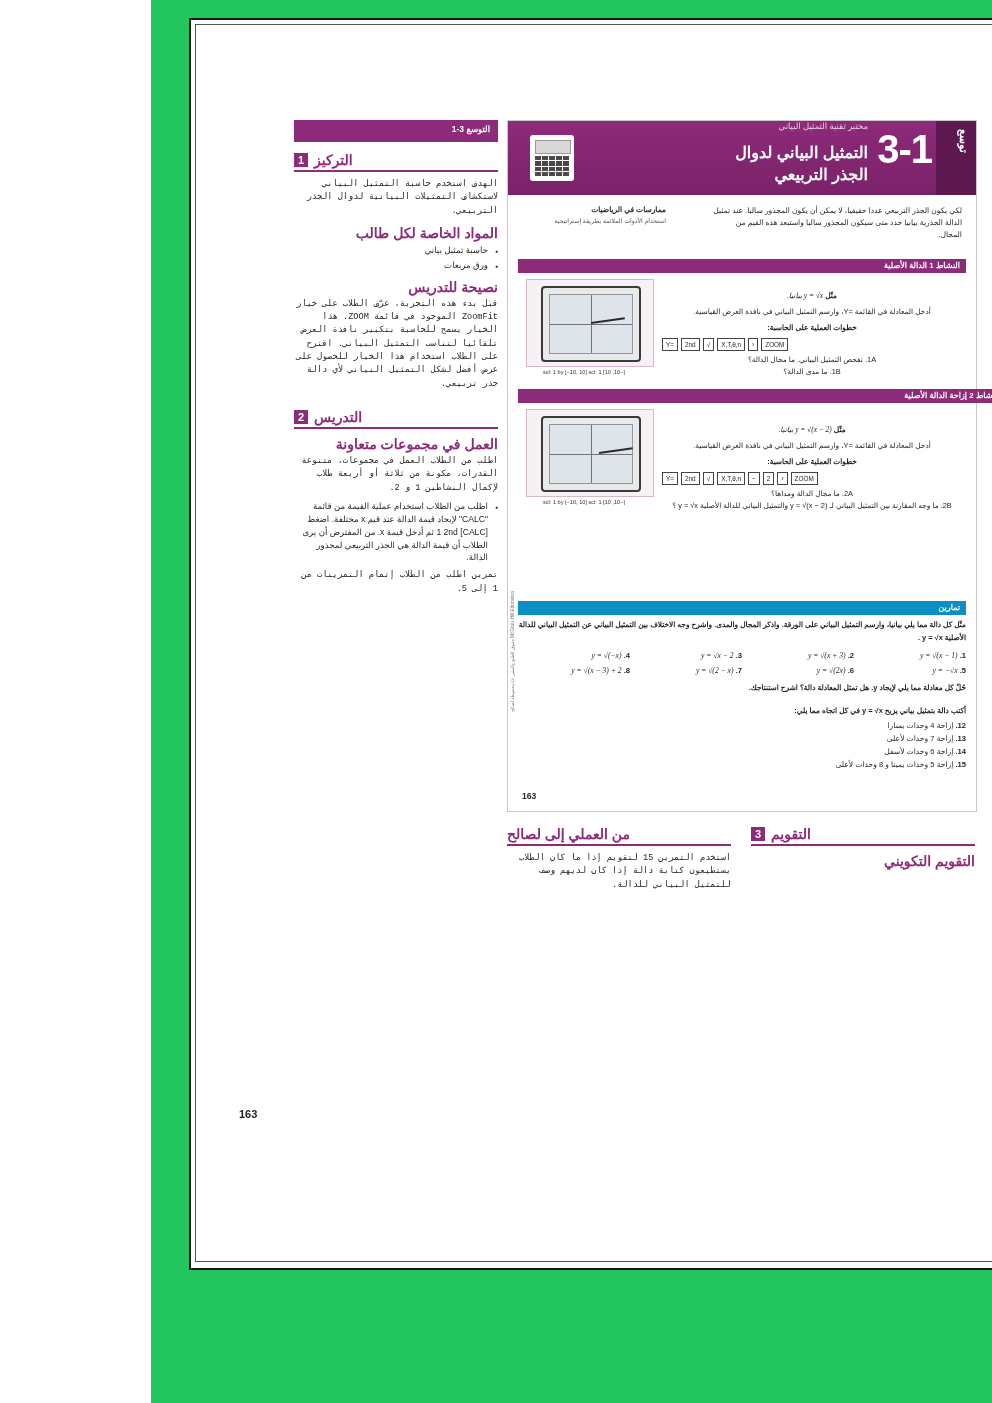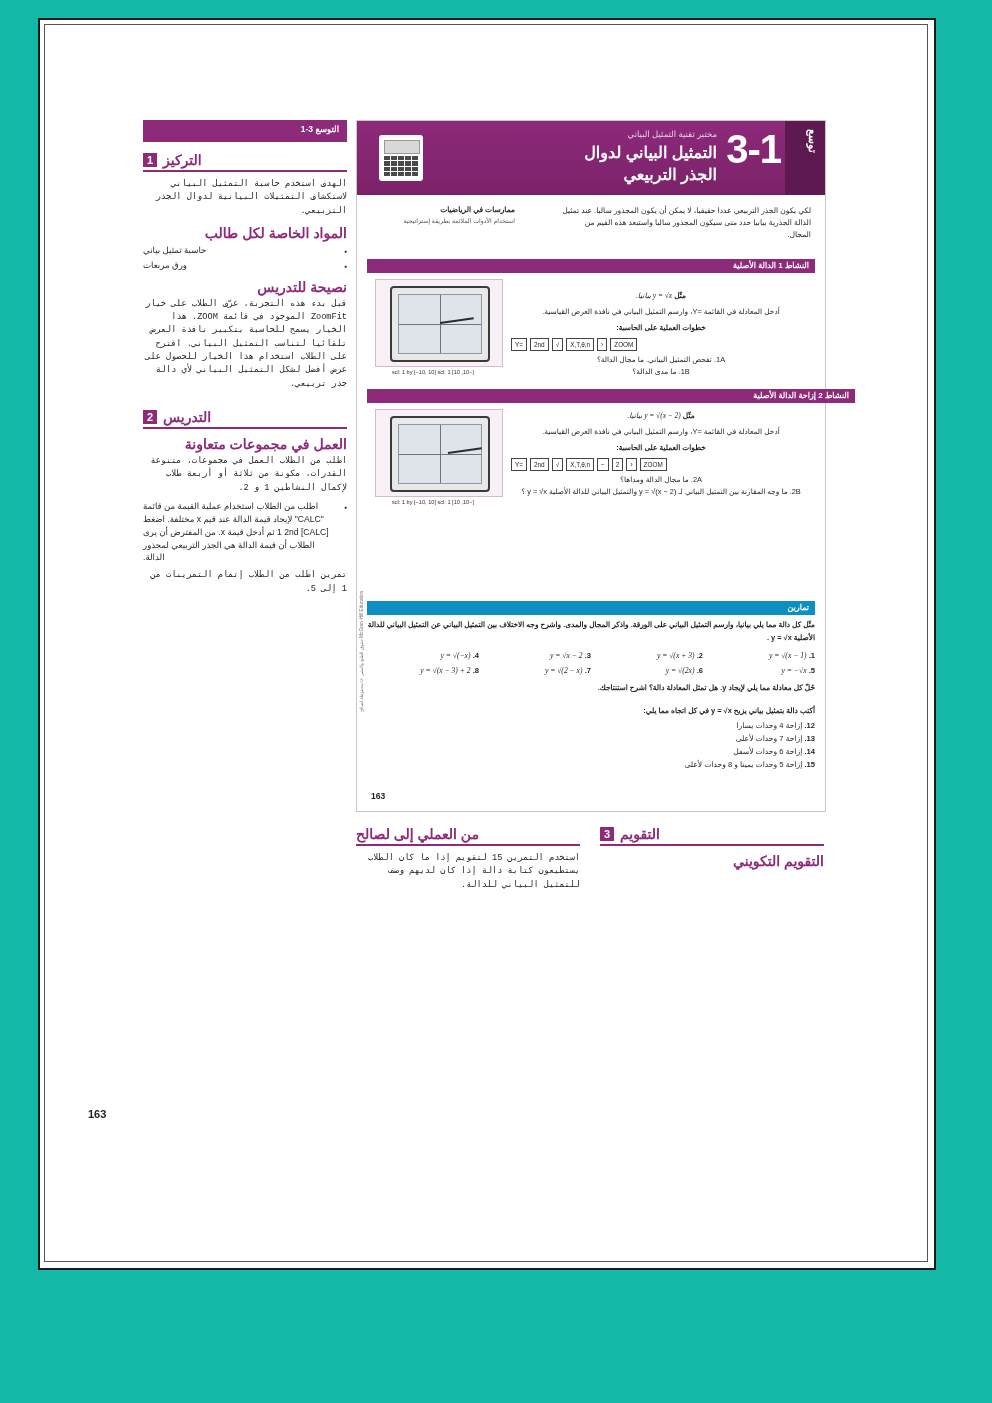--- a/index.html
+++ b/index.html
@@ -1,43 +1,43 @@
 <!DOCTYPE html>
 <html lang="ar" dir="rtl"><head>
 <meta charset="utf-8">
 <style>
   html,body{margin:0;padding:0;background:#ffffff;}
   body{width:992px;height:1403px;font-family:"Liberation Sans", sans-serif;color:#231f20;}
-  .page{position:relative;width:992px;height:1403px;overflow:hidden;background:#14b8a6;}
+  .page{position:relative;width:841px;height:1403px;overflow:hidden;background:#22c55e;}
   
   .scan-frame{position:absolute;left:38px;top:18px;width:894px;height:1248px;border:2px solid #1a1a1a;background:#fff;}
   .scan-frame-inner{position:absolute;left:44px;top:24px;width:882px;height:1236px;border:1px solid #555;}
 
   
   .teacher-col{position:absolute;left:143px;top:120px;width:204px;height:690px;background:#ffffff;}
   .teacher-head{position:absolute;left:143px;top:120px;width:204px;height:22px;background:#8e2a7a;}
   .teacher-head .lbl{position:absolute;right:8px;top:4px;font-size:8.5px;color:#fff;font-weight:bold;}
 
   .tsec{position:relative;margin:0 0 4px 0;}
   .tsec-title{display:flex;flex-direction:row-reverse;align-items:center;gap:6px;border-bottom:2px solid #8e2a7a;padding-bottom:2px;margin-bottom:6px;}
   .tsec-num{background:#8e2a7a;color:#fff;font-size:11px;font-weight:bold;width:14px;height:14px;line-height:14px;text-align:center;}
   .tsec-name{font-size:14px;font-weight:bold;color:#8e2a7a;}
   .t-sub{font-size:14px;font-weight:bold;color:#8e2a7a;margin:7px 0 3px;text-align:right;}
   .t-p{font-size:8.6px;line-height:1.55;text-align:right;color:#231f20;margin:0 0 5px;font-family:Liberation Mono, monospace;}
   .t-ul{list-style:none;margin:0 0 5px;padding:0;}
-  .t-ul li{font-size:8.6px;line-height:1.5;text-align:left;margin:0 0 2px;padding-right:10px;position:relative;}
+  .t-ul li{font-size:8.6px;line-height:1.5;text-align:right;margin:0 0 2px;padding-right:10px;position:relative;}
   .t-ul li:before{content:"\25CF";position:absolute;right:0;top:0;font-size:5px;line-height:14px;}
 
   
   .spage{position:absolute;left:356px;top:120px;width:468px;height:690px;background:#ffffff;border:1px solid #c9c9c9;}
   .sbanner{position:absolute;left:0;top:0;width:468px;height:74px;background:linear-gradient(180deg,#8e2a7a 0%,#7a2269 100%);}
   .sbanner .sidebar-tab{position:absolute;right:0;top:0;width:40px;height:74px;background:#5d1950;}
   .sidebar-tab .vlabel{position:absolute;right:5px;top:8px;font-size:11px;color:#fff;font-weight:bold;writing-mode:vertical-rl;}
   .big-num{position:absolute;right:44px;top:6px;font-size:40px;font-weight:bold;color:#ffffff;letter-spacing:-1px;}
-  .banner-sub{position:absolute;right:108px;top:8px;font-size:8.5px;color:#e8cfe3;text-align:right;}
+  .banner-sub{position:absolute;right:108px;top:0;font-size:8.5px;color:#e8cfe3;text-align:right;}
   .banner-t1{position:absolute;right:108px;top:22px;font-size:16px;font-weight:bold;color:#fff;text-align:right;}
   .banner-t2{position:absolute;right:108px;top:44px;font-size:16px;font-weight:bold;color:#fff;text-align:right;}
   .calc-icon{position:absolute;left:22px;top:14px;width:44px;height:46px;background:#fff;border-radius:3px;}
   .calc-icon .scr{position:absolute;left:5px;top:5px;width:34px;height:12px;background:#d8d8d8;border:1px solid #999;}
   .calc-icon .keys{position:absolute;left:5px;top:21px;width:34px;height:20px;display:grid;grid-template-columns:repeat(5,1fr);grid-template-rows:repeat(4,1fr);gap:1px;}
   .calc-icon .keys i{background:#4a4a4a;display:block;}
 
   .intro{position:absolute;right:14px;top:84px;width:250px;font-size:7.6px;line-height:1.6;text-align:right;}
   .mathprac{position:absolute;left:18px;top:84px;width:140px;text-align:right;}
   .mathprac .h{font-size:7.5px;font-weight:bold;}
@@ -203,21 +203,21 @@
       <div class="calcscreen" style="left:14px;top:6px;">
         <div class="inner">
             <div class="axh"></div>
             <div class="axv"></div>
             <div class="curve" style="left:60%;"></div>
           </div>
       </div>
     </div>
     <div class="scrcap" style="left:16px;top:378px;">[−10, 10] scl: 1 by [−10, 10] scl: 1</div>
 
-    <div class="act-txt" style="right:14px;top:278px;width:300px;">
+    <div class="act-txt" style="right:14px;top:292px;width:300px;">
       <div><span class="act-bold">مثّل</span>
         <span class="mi">y = √(x − 2) بيانيا.</span></div>
       <div style="margin-top:4px;">أدخل المعادلة في القائمة =Y، وارسم التمثيل البياني في نافذة العرض القياسية.</div>
       <div style="margin-top:4px;font-weight:bold;">خطوات العملية على الحاسبة:</div>
       <div class="keyrow">
         <span class="k">=Y</span>
         <span class="k">2nd</span>
         <span class="k">√</span>
         <span class="k">X,T,θ,n</span>
         <span class="k">−</span>

